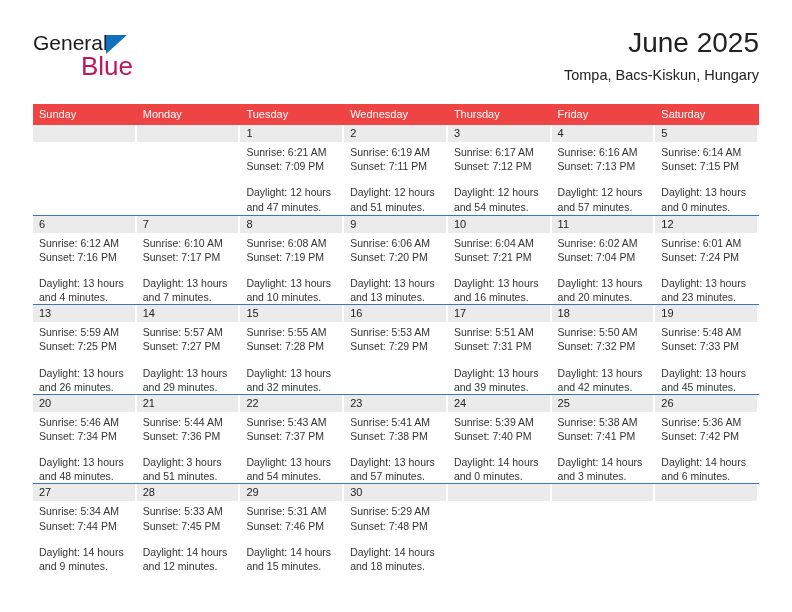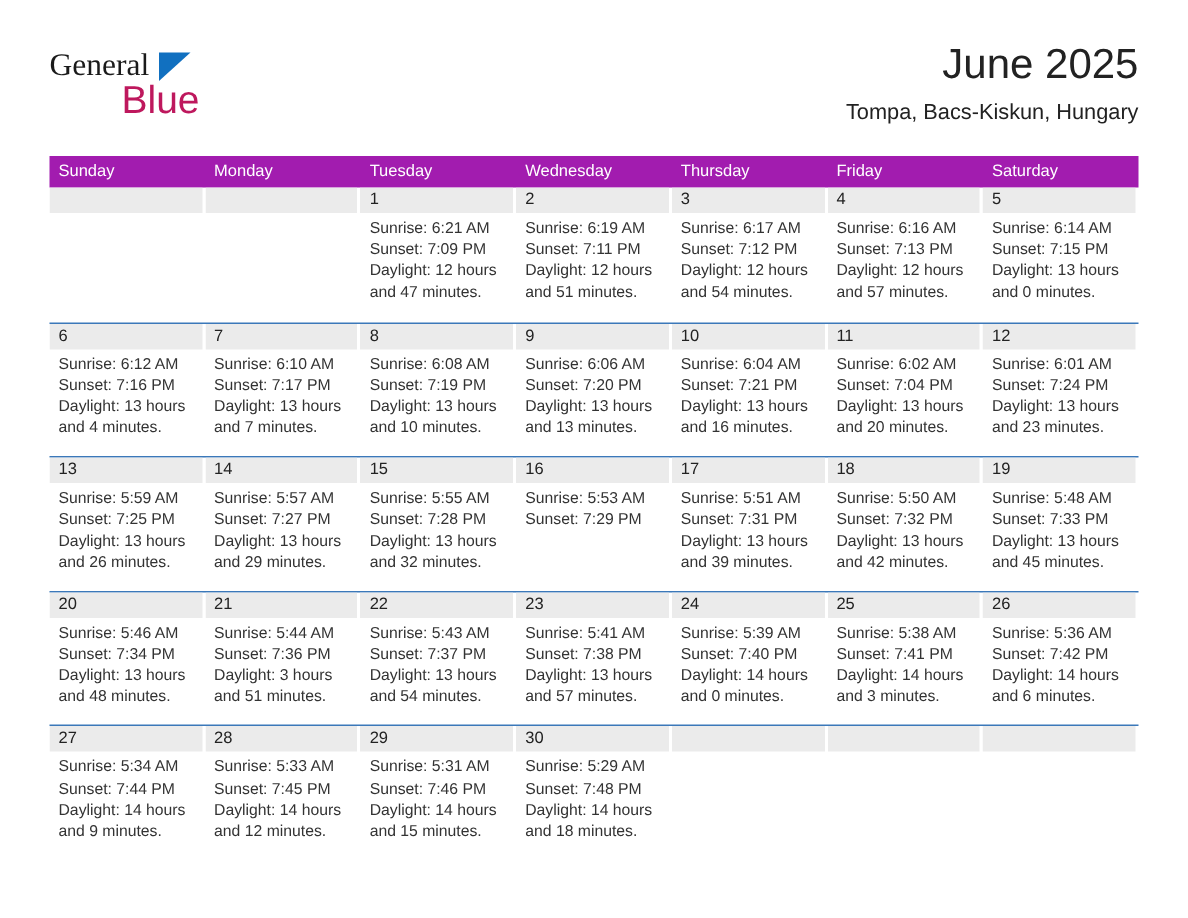--- a/index.html
+++ b/index.html
@@ -38,21 +38,21 @@
     width: 200px;
     height: 50px;
   }
   .logo-general {
     position: absolute;
     left: 0px;
     top: 0px;
     font-size: 21px;
     letter-spacing: 0px;
     color: #1a1a1a;
-    font-family: Liberation Serif, serif;
+    font-family: Liberation Sans, sans-serif;
     white-space: nowrap;
   }
   .logo-tri {
     position: absolute;
     left: 73px;
     top: 4px;
     width: 0;
     height: 0;
     border-left: 21px solid #1170c0;
     border-bottom: 19px solid transparent;
@@ -90,21 +90,21 @@
   
   .calendar {
     position: absolute;
     left: 33px;
     top: 104px;
     width: 726px;
   }
 
   .dow-row {
     display: flex;
-    background: #a21caf;
+    background: #ef4444;
     height: 21px;
   }
   .dow {
     flex: 1 1 0;
     color: #ffffff;
     font-size: 11px;
     line-height: 21px;
     padding-left: 6px;
     box-sizing: border-box;
     white-space: nowrap;
@@ -146,20 +146,21 @@
     padding: 3px 4px 0 6px;
     font-size: 10.5px;
     line-height: 14.2px;
     color: #333333;
   }
   .cell-body div {
     white-space: nowrap;
   }
   .cell-body .daylight-line {
     white-space: normal;
+    margin-top: 12px;
   }
 </style>
 </head>
 <body>
 
 <div class="page">
 
   <div class="header">
 
     <div class="logo">

